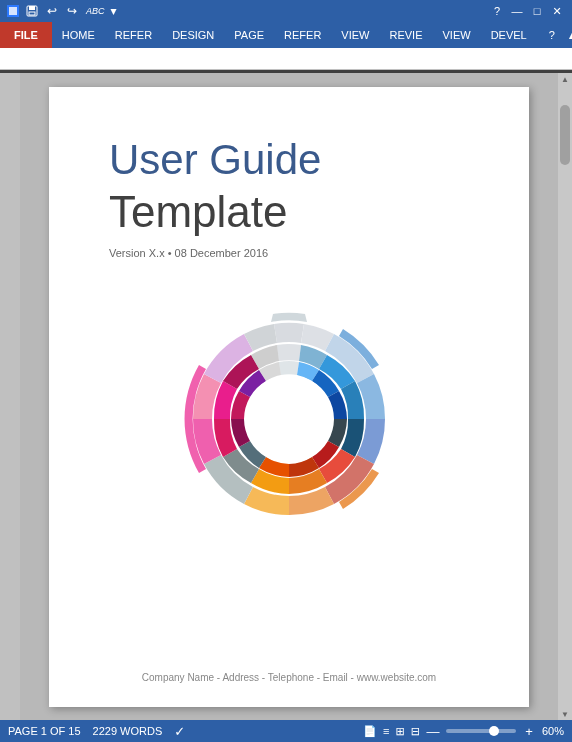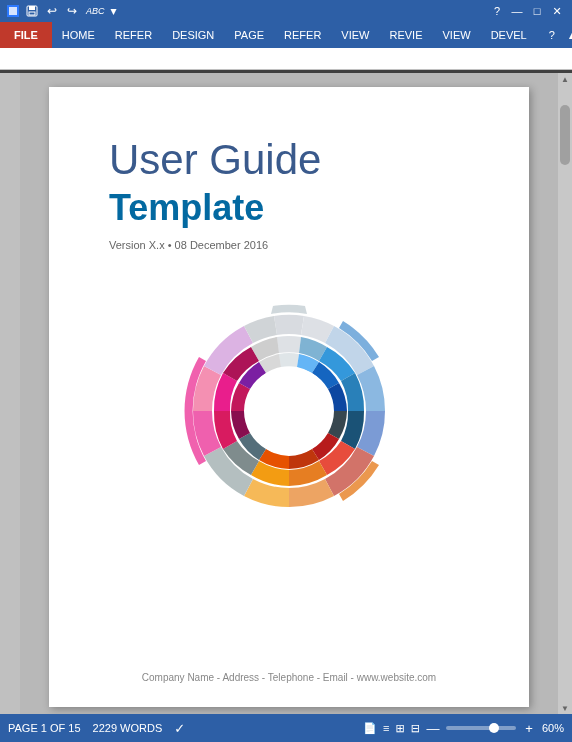--- a/index.html
+++ b/index.html
@@ -159,23 +159,23 @@
       position: relative;
     }
     .doc-title {
       font-size: 42px;
       color: #3a5a8c;
       font-weight: 300;
       margin-bottom: 4px;
       line-height: 1.1;
     }
     .doc-subtitle {
-      font-size: 36px;
-      color: #0369a1;
-      font-weight: 700;
+      font-size: 44px;
+      color: #404040;
+      font-weight: 400;
       margin-bottom: 10px;
     }
     .doc-version {
       font-size: 11px;
       color: #666;
       margin-bottom: 30px;
     }
     .doc-chart-area {
       width: 100%;
       display: flex;
@@ -187,21 +187,21 @@
       bottom: 24px;
       left: 0;
       right: 0;
       text-align: center;
       font-size: 10px;
       color: #888;
     }
 
     
     .status-bar {
-      height: 28px;
+      height: 22px;
       background: #2d5fa6;
       display: flex;
       align-items: center;
       padding: 0 8px;
       gap: 12px;
       flex-shrink: 0;
     }
     .status-item {
       color: white;
       font-size: 11px;

